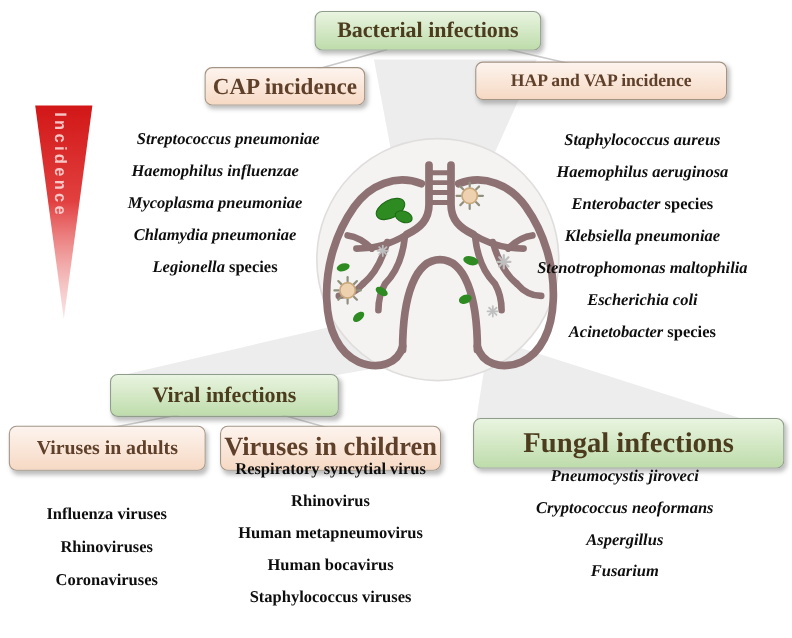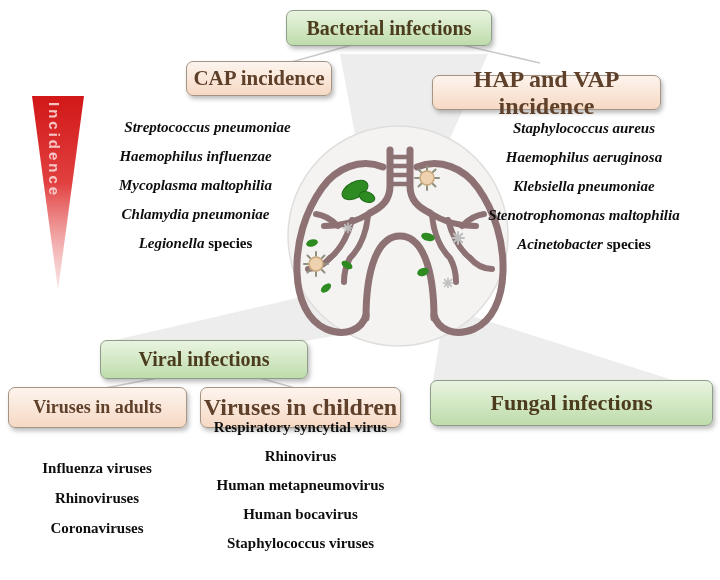--- a/index.html
+++ b/index.html
@@ -121,64 +121,72 @@
   <span class="incidence">Incidence</span>
 
   <div class="box green" style="left:286px;top:10px;width:204px;height:34px;font-size:20px;">
     <span>Bacterial infections</span>
   </div>
 
   <div class="box pink" style="left:186px;top:61px;width:144px;height:33px;font-size:21px;">
     <span>CAP incidence</span>
   </div>
 
-  <div class="box pink" style="left:432px;top:75px;width:227px;height:33px;font-size:24px;">
+  <div class="box pink" style="left:432px;top:56px;width:227px;height:33px;font-size:16px;">
     <span>HAP and VAP incidence</span>
   </div>
 
   <div class="box green" style="left:100px;top:340px;width:206px;height:37px;font-size:20px;">
     <span>Viral infections</span>
   </div>
 
   <div class="box pink" style="left:8px;top:387px;width:177px;height:39px;font-size:18px;">
     <span>Viruses in adults</span>
   </div>
 
   <div class="box pink" style="left:200px;top:387px;width:199px;height:39px;font-size:24px;">
     <span>Viruses in children</span>
   </div>
 
-  <div class="box green" style="left:430px;top:380px;width:281px;height:44px;font-size:22px;">
+  <div class="box green" style="left:430px;top:380px;width:281px;height:44px;font-size:26px;">
     <span>Fungal infections</span>
   </div>
 
   <div class="list lh29" style="left:88px;top:113px;width:215px;">
     <div class="row shift-r"><span class="it">Streptococcus pneumoniae</span><span></span></div>
     <div class="row"><span class="it">Haemophilus influenzae</span><span></span></div>
-    <div class="row"><span class="it">Mycoplasma maltophilia</span><span></span></div>
+    <div class="row"><span class="it">Mycoplasma pneumoniae</span><span></span></div>
     <div class="row"><span class="it">Chlamydia pneumoniae</span><span></span></div>
     <div class="row"><span class="it">Legionella</span><span> species</span></div>
   </div>
 
   <div class="list lh29" style="left:460px;top:114px;width:248px;">
     <div class="row"><span class="it">Staphylococcus aureus</span><span></span></div>
     <div class="row"><span class="it">Haemophilus aeruginosa</span><span></span></div>
+    <div class="row"><span class="it">Enterobacter</span><span> species</span></div>
     <div class="row"><span class="it">Klebsiella pneumoniae</span><span></span></div>
     <div class="row"><span class="it">Stenotrophomonas maltophilia</span><span></span></div>
+    <div class="row"><span class="it">Escherichia coli</span><span></span></div>
     <div class="row"><span class="it">Acinetobacter</span><span> species</span></div>
   </div>
 
   <div class="list lh30" style="left:12px;top:433px;width:170px;margin-top:20px;">
     <div class="row">Influenza viruses</div>
     <div class="row">Rhinoviruses</div>
     <div class="row">Coronaviruses</div>
   </div>
 
   <div class="list lh29" style="left:198px;top:413px;width:205px;">
     <div class="row">Respiratory syncytial virus</div>
     <div class="row">Rhinovirus</div>
     <div class="row">Human metapneumovirus</div>
     <div class="row">Human bocavirus</div>
     <div class="row">Staphylococcus viruses</div>
   </div>
 
+  <div class="list lh29" style="left:448px;top:419px;width:240px;">
+    <div class="row it">Pneumocystis jiroveci</div>
+    <div class="row it">Cryptococcus neoformans</div>
+    <div class="row it">Aspergillus</div>
+    <div class="row it">Fusarium</div>
+  </div>
 
 </div>
 
 </body></html>

